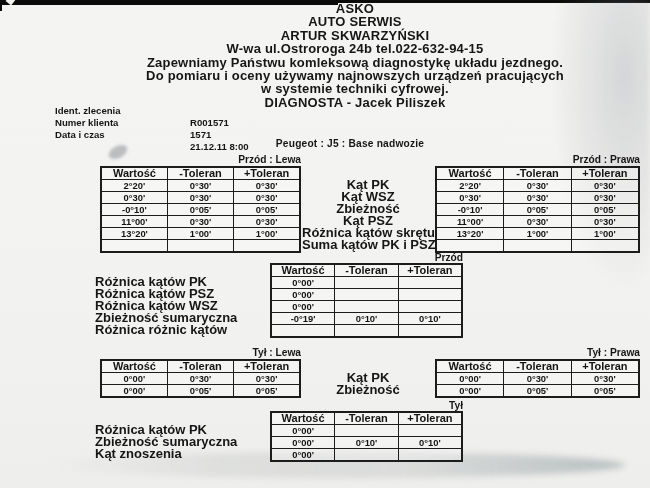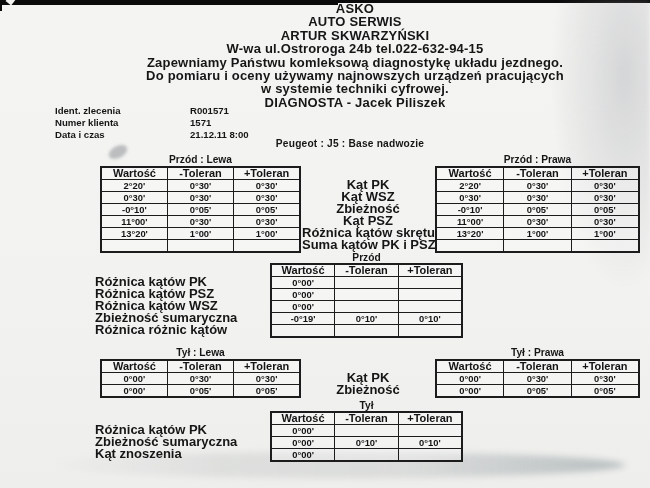--- a/index.html
+++ b/index.html
@@ -26,26 +26,26 @@
   .smudge-mark { left:108px; top:146px; width:20px; height:12px; border-radius:50%;
                  background: rgba(120,125,130,.45); transform:rotate(-28deg); filter:blur(1.5px); }
 
   
   .hdr { left:55px; top:2px; width:600px; text-align:center; font-weight:bold;
          font-size:13px; line-height:13.4px; letter-spacing:.2px; }
   .hdr div { white-space:nowrap; }
 
   
   .oi-label { left:55px;  width:140px; font-size:9.6px; font-weight:bold; }
-  .oi-value { left:190px; width:160px; font-size:9.6px; font-weight:bold; }
+  .oi-value { left:190px; width:160px; font-size:9.6px; font-weight:bold;margin-top:12px; }
 
   .vehicle  { left:175px; top:138px; width:350px; text-align:center;
               font-size:10.2px; font-weight:bold; letter-spacing:.2px; }
 
-  .tbl-title { text-align:center; font-size:10.2px; font-weight:bold; white-space:nowrap; }
+  .tbl-title { text-align:right; font-size:10.2px; font-weight:bold; white-space:nowrap; }
 
   table.vtable { border-collapse:collapse; width:100%; table-layout:fixed;
                  border:2px solid #1c1c1c; background:rgba(255,255,255,.25); }
   table.vtable th, table.vtable td {
       border:1px solid #1c1c1c; padding:0; height:11px;
       font-size:9.4px; line-height:11px; font-weight:bold; text-align:center;
       font-family:"Liberation Sans", sans-serif; color:#141414; overflow:hidden; white-space:nowrap; }
   table.vtable th { font-size:11px; }
 
   .lines { font-weight:bold; font-size:13px; line-height:12px; white-space:nowrap; }

